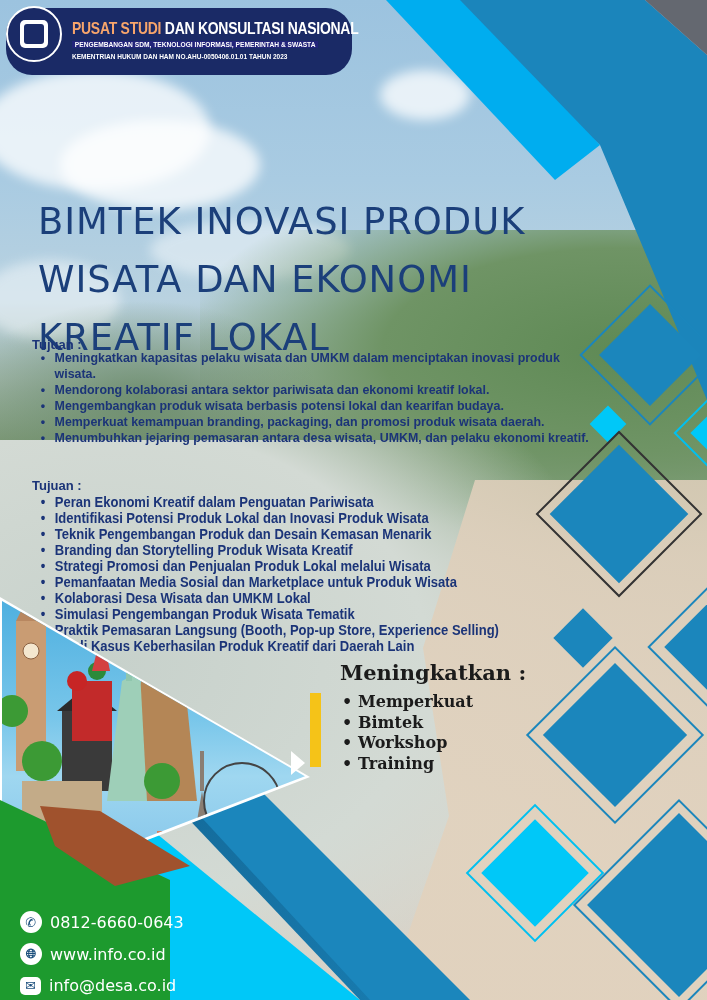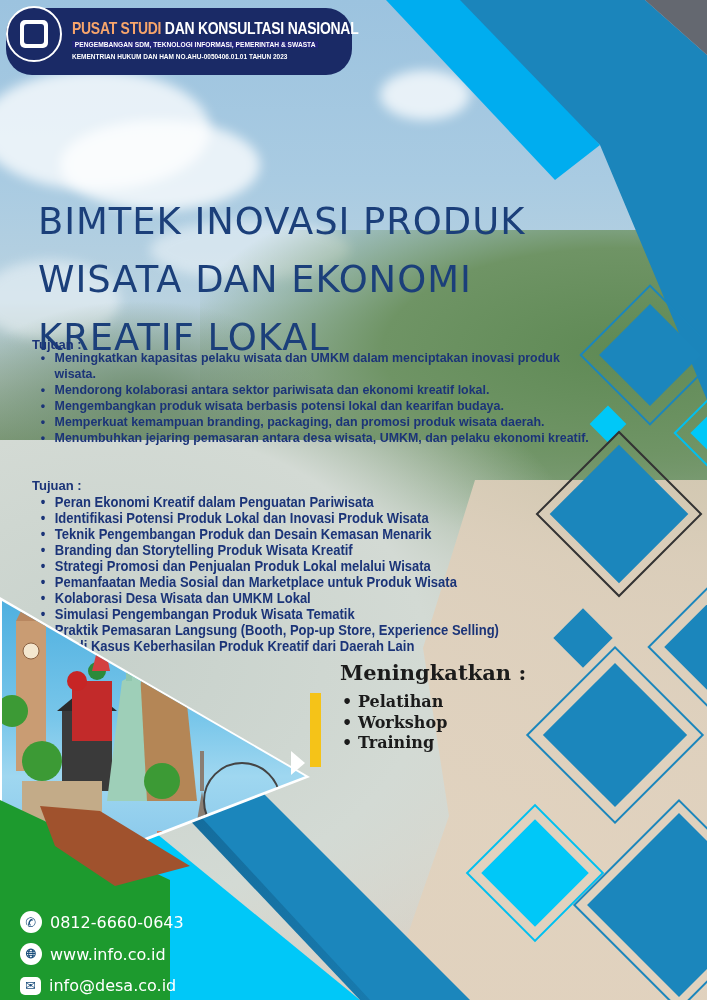--- a/index.html
+++ b/index.html
@@ -214,21 +214,22 @@
       <circle cx="10" cy="110" r="16" fill="#3c9a35"></circle>
     </svg>
   </div>
   <div class="hill-green"></div>
   <div class="hill-red"></div>
 
   <div class="yellow-bar"></div>
   <div class="arrow-white"></div>
   <div class="menye-title">Meningkatkan :</div>
   <ul class="menye-list">
-    <li>Pelatihan</li>
+    <li>Memperkuat</li>
+    <li>Bimtek</li>
     <li>Workshop</li>
     <li>Training</li>
   </ul>
 
   <div class="contact" style="top:911px;">
     <span class="c-icon">✆</span>
     <span>0812-6660-0643</span>
   </div>
   <div class="contact" style="top:943px;">
     <span class="c-icon">🌐︎</span>

